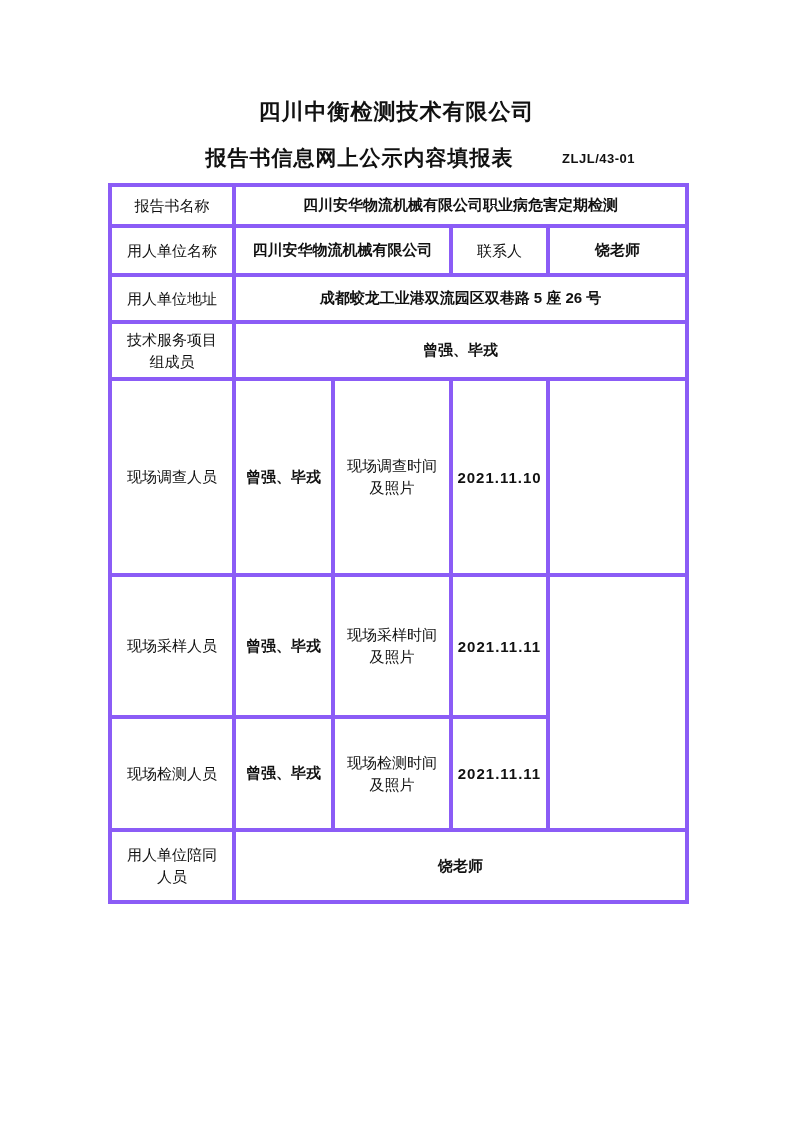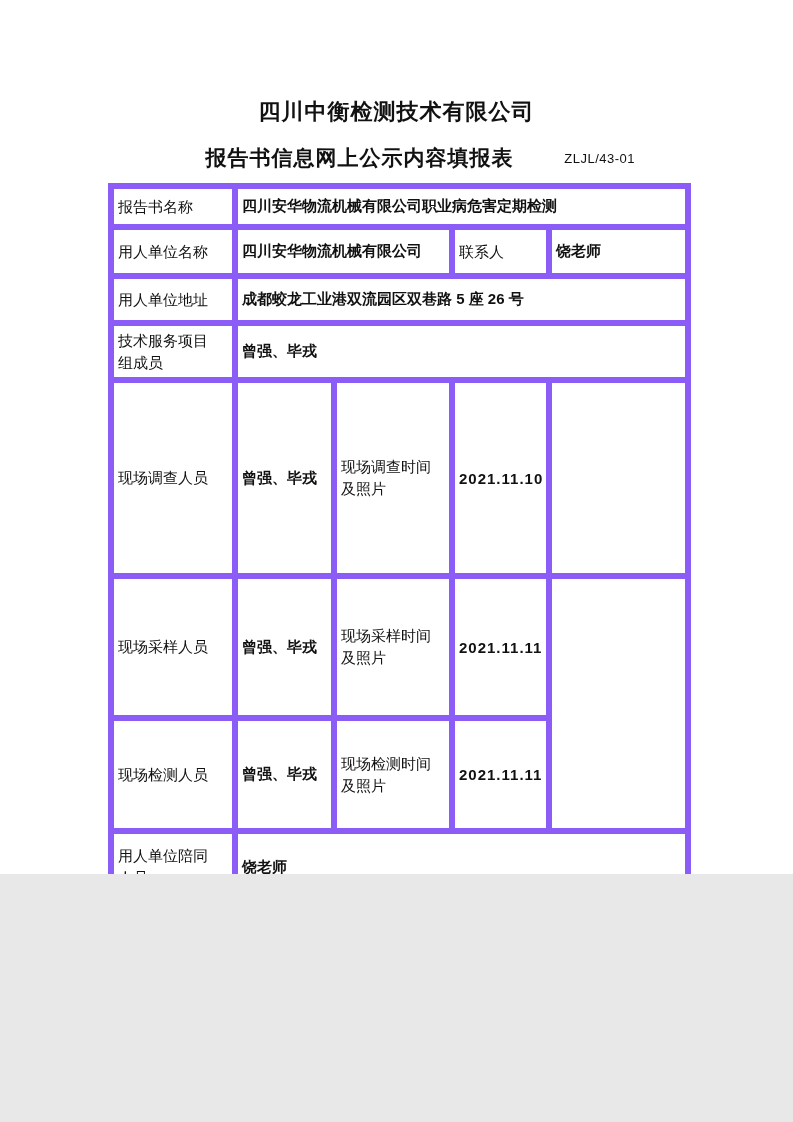--- a/index.html
+++ b/index.html
@@ -4,21 +4,21 @@
 <style>
   html, body { margin: 0; padding: 0; }
   body {
     width: 793px; height: 1122px;
     background: #e8e8e8;
     font-family: "Liberation Sans", sans-serif;
     color: #111;
   }
   .page {
     position: relative;
-    width: 793px; height: 874px;
+    width: 793px; height: 1122px;
     background: #ffffff;
     overflow: hidden;
   }
   .doc-title {
     position: absolute;
     top: 97px; left: 0; width: 793px;
     text-align: center;
     font-size: 22px;
     font-weight: bold;
     letter-spacing: 1px;
@@ -31,33 +31,33 @@
     text-align: center;
     font-size: 21px;
     font-weight: bold;
     letter-spacing: 1px;
     margin-right: 58px;
   }
   .doc-code {
     position: absolute;
     right: 42px; top: 7px;
     font-size: 13px;
-    font-weight: normal;
+    font-weight: bold;
     letter-spacing: 0.5px;
   }
   table.form {
     position: absolute;
     top: 183px; left: 108px;
     width: 577px;
     border-collapse: collapse;
     table-layout: fixed;
   }
   table.form td {
-    border: 6px solid #8b5cf6;
-    text-align: left;
+    border: 4px solid #8b5cf6;
+    text-align: center;
     vertical-align: middle;
     padding: 0 4px;
     box-sizing: border-box;
     overflow: hidden;
   }
   .lab {
     font-size: 15px;
     font-weight: normal;
     white-space: pre-line;
     line-height: 1.45;

